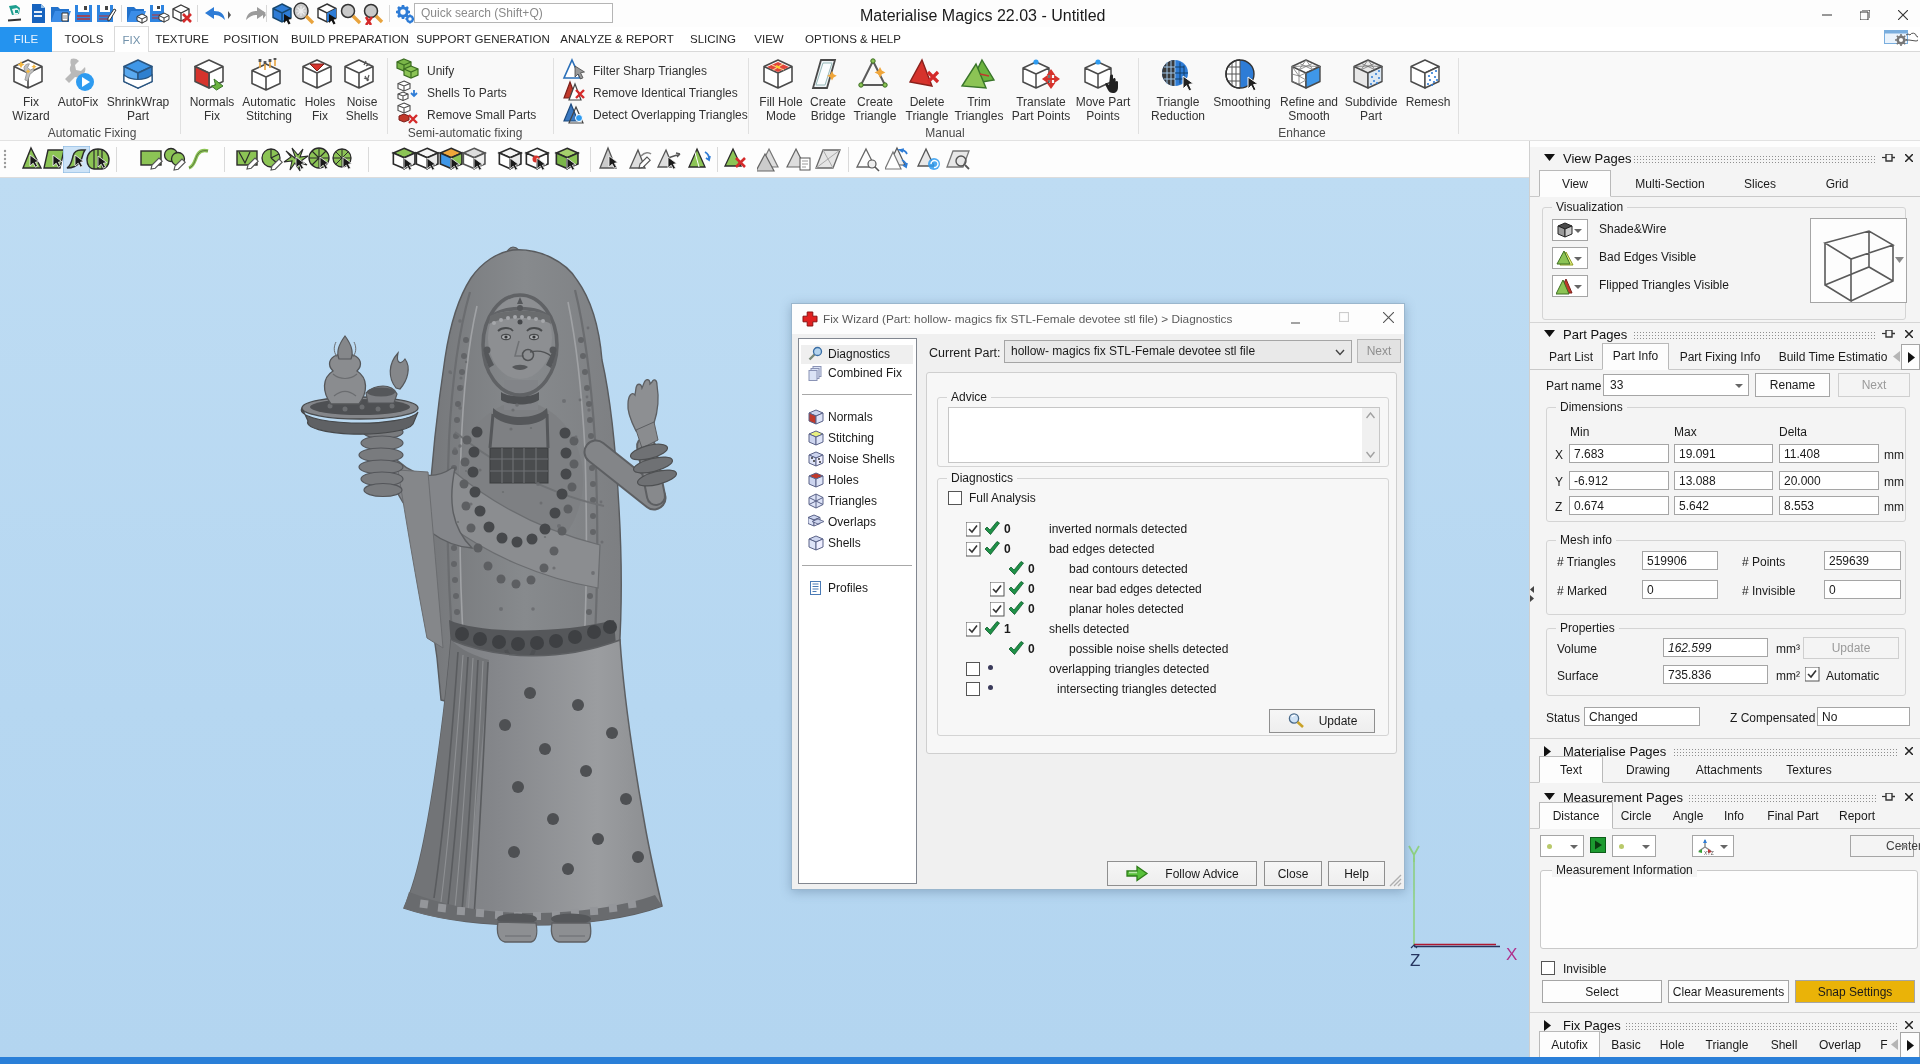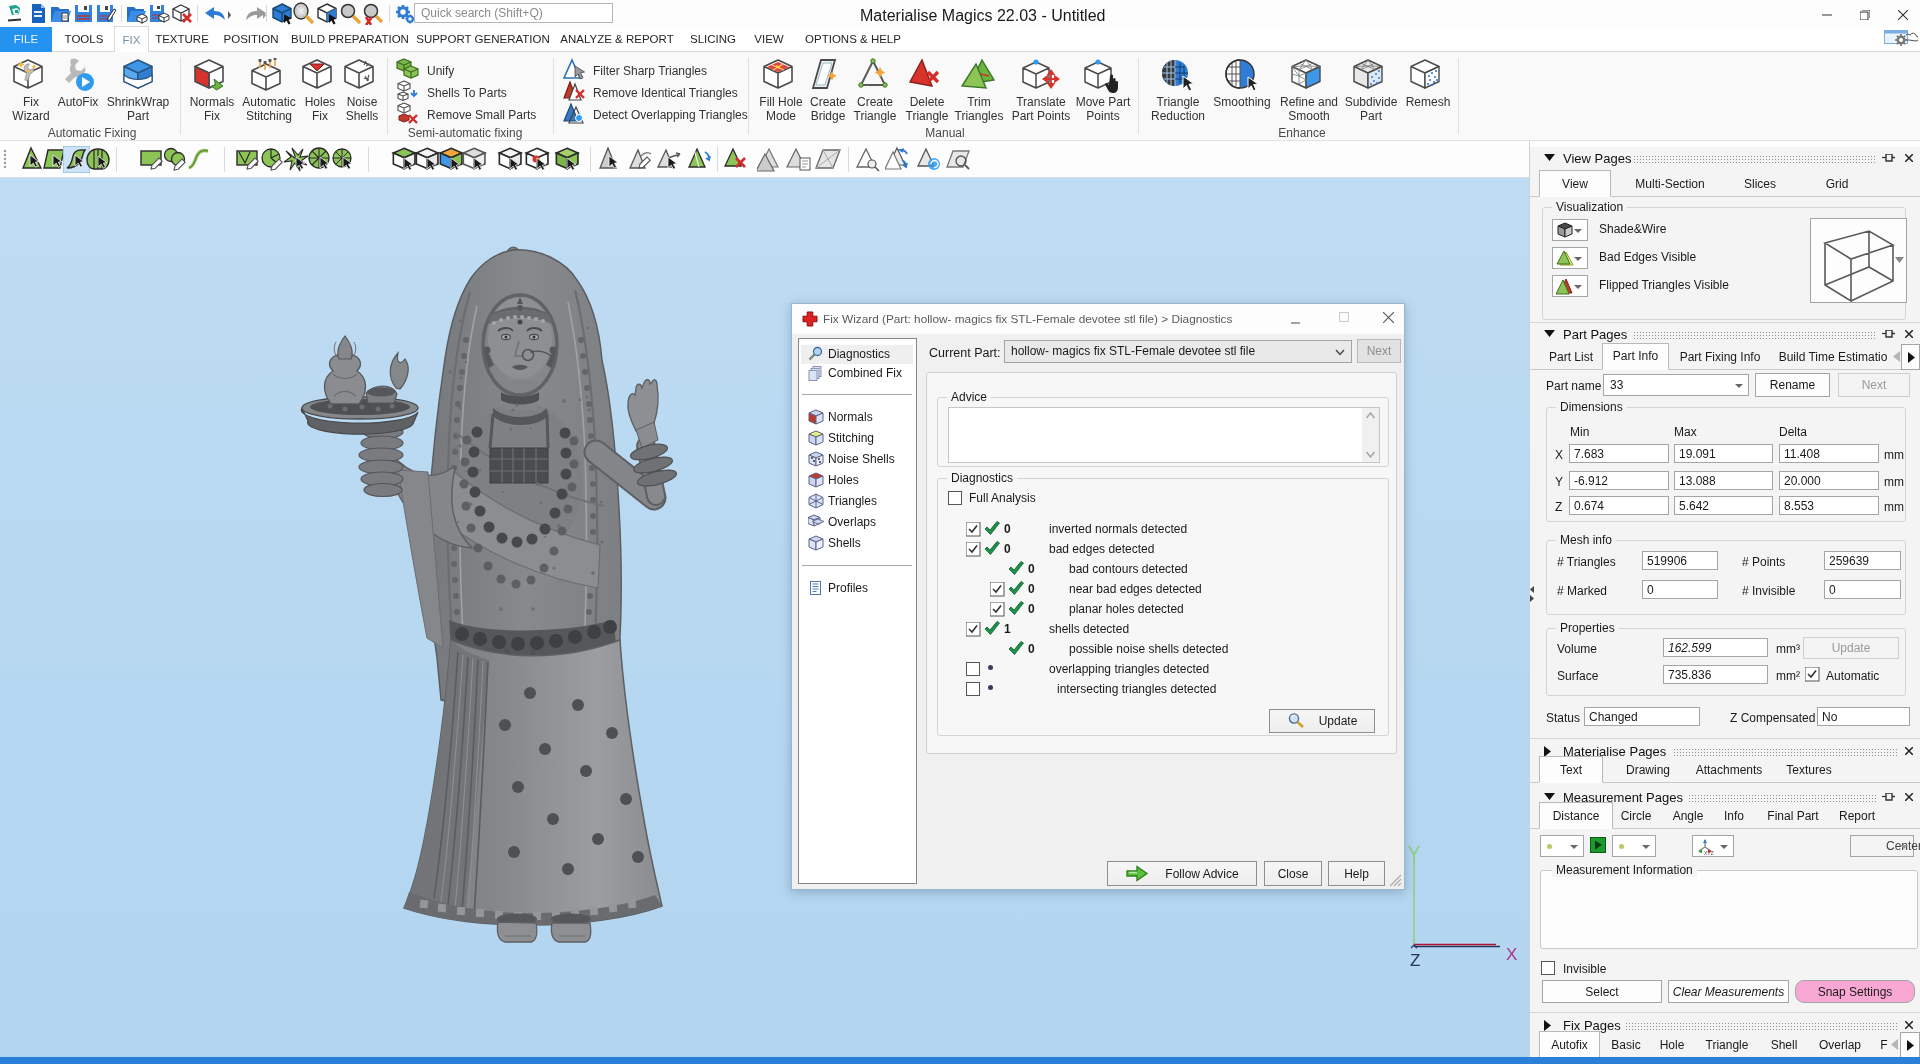--- a/index.html
+++ b/index.html
@@ -1437,22 +1437,22 @@
         <div class="ar" style="border-top-color:#9a9a9a;"></div>
       </div>
 
     <div class="grp" style="left:10px;top:729px;width:378px;height:79px;background:#fdfdfd;border-color:#c9c9c9;">
       <div class="glabel" style="background:#f4f4f4;left:11px;">Measurement Information</div>
     </div>
 
     <div class="cb" style="left:11px;top:820px;"></div>
     <div class="ilabel" style="left:33px;top:821px;">Invisible</div>
     <div class="btn" style="left:12px;top:839px;width:120px;height:23px;line-height:22px;background:#fdfdfd;border-color:#a5a5a5;">Select</div>
-    <div class="btn" style="left:138px;top:839px;width:121px;height:23px;line-height:22px;background:#fdfdfd;border-color:#a5a5a5;font-style:italic;">Clear Measurements</div>
-    <div class="btn" style="left:265px;top:839px;width:120px;height:23px;line-height:22px;background:#f9a8d4;border-color:#a5a5a5;border-radius:9px;">Snap Settings</div>
+    <div class="btn" style="left:138px;top:839px;width:121px;height:23px;line-height:22px;background:#fdfdfd;border-color:#a5a5a5;">Clear Measurements</div>
+    <div class="btn" style="left:265px;top:839px;width:120px;height:23px;line-height:22px;background:#eab308;border-color:#a5a5a5;">Snap Settings</div>
 
     <div class="abs" style="left:0;top:871px;width:391px;height:1px;background:#d5d5d5;"></div>
     <div class="phead" style="top:874px;">
       <svg class="tri" style="top:5px;" width="7" height="11">
           <use href="#trirt"></use>
         </svg>
       <div class="ptxt">Fix Pages</div>
       <div class="dots" style="left:95px;width:272px;"></div>
       <svg class="abs" style="left:375px;top:6px;" width="8" height="8">
           <use href="#xico"></use>

